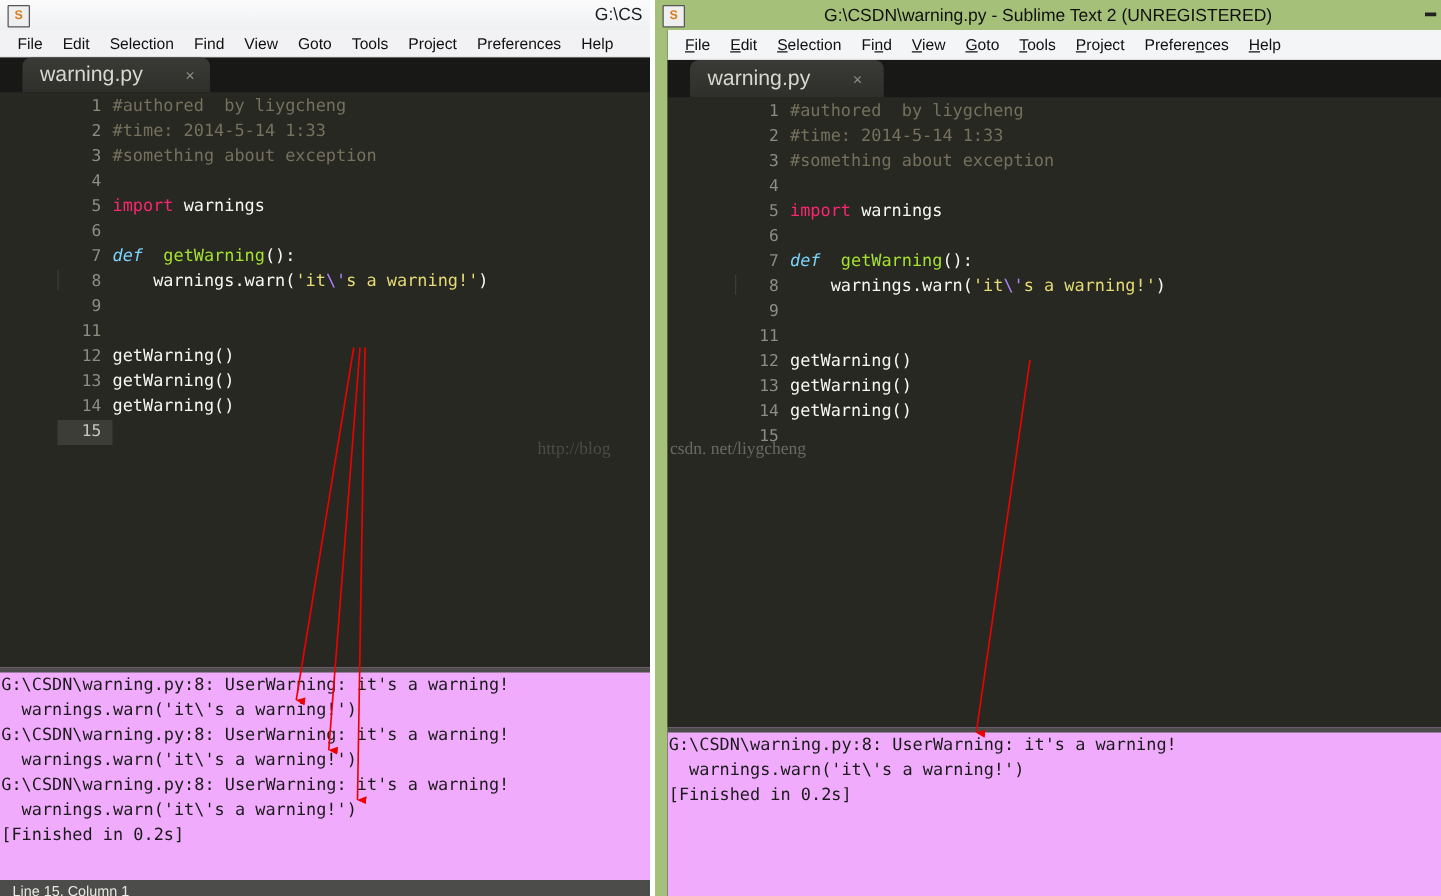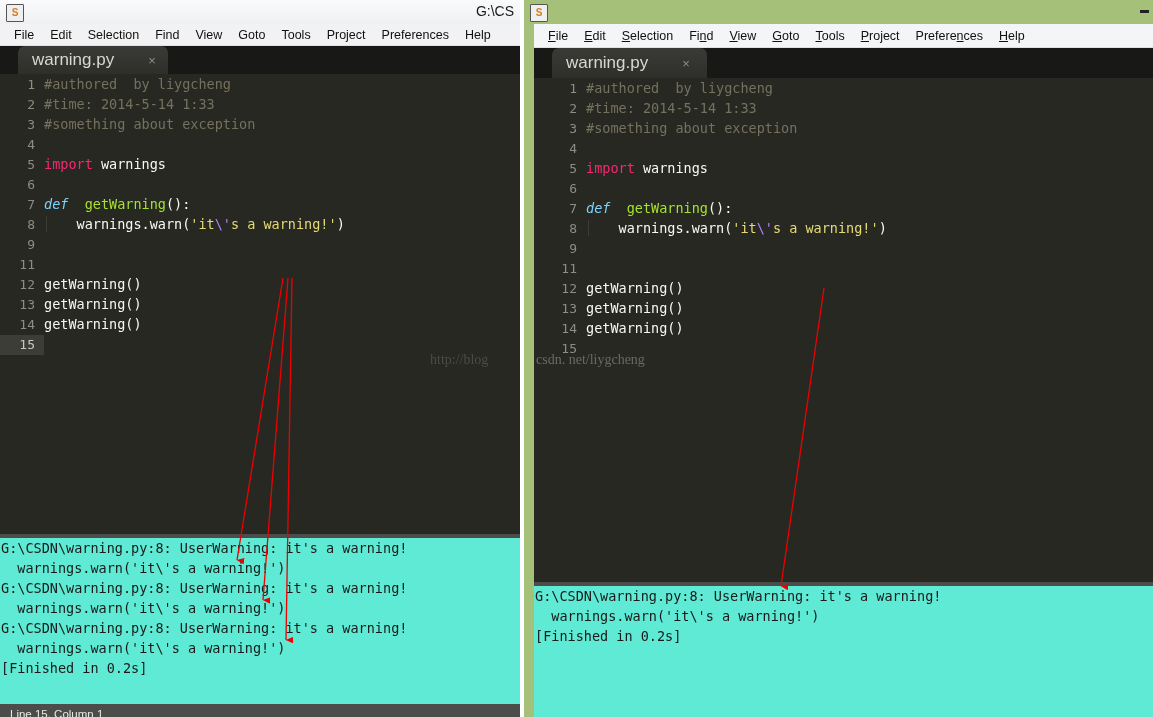--- a/index.html
+++ b/index.html
@@ -29,39 +29,39 @@
        background:linear-gradient(to bottom,#3a3a36,#2e2e2a);
        border-radius:7px 7px 0 0;display:flex;align-items:center;
        padding:0 10px 0 14px;box-sizing:border-box;}
   .tab .tab-label{font-size:17px;color:#d8d8d0;white-space:nowrap;}
   .tab .tab-close{font-size:13px;color:#8d8d86;margin-left:34px;}
 
   
   .editor{position:absolute;left:0;background:#272822;overflow:hidden;}
   .code{position:absolute;left:0;top:0;width:100%;
         font-family:"DejaVu Sans Mono","Liberation Mono",monospace;}
-  .ln-row{position:relative;height:20px;line-height:20px;white-space:pre;}
+  .ln-row{position:relative;height:20px;line-height:20px;white-space:pre;padding-left:46px;}
   .gutter{display:inline-block;width:44px;text-align:right;color:#8d8d82;
           font-size:13px;padding-right:9px;box-sizing:border-box;}
   .ln-row.active .gutter{background:#3c3d37;color:#c8c8bd;}
   .srcseg{font-size:13.5px;}
   .c-comment{color:#75715e;}
   .c-kw{color:#f92672;}
   .c-def{color:#7dd3fc;font-style:italic;text-align:center;}
   .c-fn{color:#a6e22e;}
   .c-plain{color:#f8f8f2;}
   .c-str{color:#e6db74;}
   .c-esc{color:#ae81ff;}
   .c-cls{color:#66d9ef;font-style:italic;}
   .indent-guide{position:absolute;top:2px;width:1px;height:16px;background:#3b3c35;}
   .caret{display:inline-block;width:1px;height:15px;background:#f8f8f0;
          vertical-align:-2px;margin:0 -1px;}
 
   
-  .console{position:absolute;left:0;background:#5eead4;overflow:hidden;
+  .console{position:absolute;left:0;background:#f0abfc;overflow:hidden;
            border-top:4px solid #4c4c4a;}
   .console .cline{font-family:"DejaVu Sans Mono","Liberation Mono",monospace;
                   font-size:13.5px;line-height:20px;color:#1a1a1a;white-space:pre;
                   padding-left:1px;}
 
   .statusbar{position:absolute;left:0;height:20px;background:#4c4c4a;
              display:flex;align-items:center;justify-content:space-between;
              padding:0 10px;box-sizing:border-box;}
   .statusbar span{font-size:11.5px;color:#e8e8e4;white-space:nowrap;}
 
@@ -164,20 +164,21 @@
     <span></span>
   </div>
 </div>
 
 <div class="watermark" id="wm-left">http://blog</div>
 
 <div class="win" id="win-right">
 
   <div class="titlebar">
     <div class="app-icon">S</div>
+    <div class="title">G:\CSDN\warning.py - Sublime Text 2 (UNREGISTERED)</div>
     <div class="win-ctrl"></div>
   </div>
 
   <div id="frame-right">
 
     <div class="menubar" id="right-menu">
         <div class="mi"><u>F</u>ile</div>
         <div class="mi"><u>E</u>dit</div>
         <div class="mi"><u>S</u>election</div>
         <div class="mi">Fi<u>n</u>d</div>

